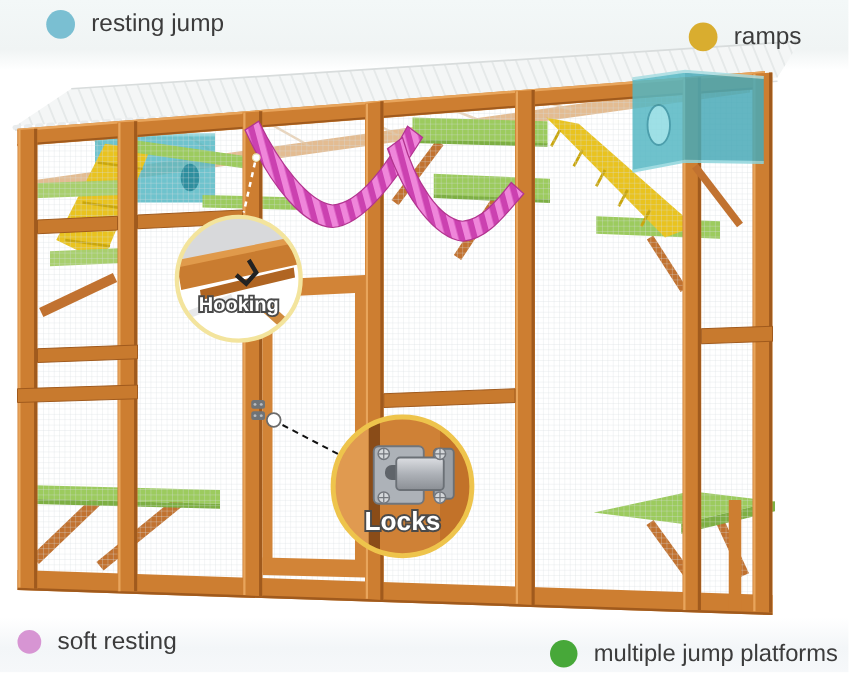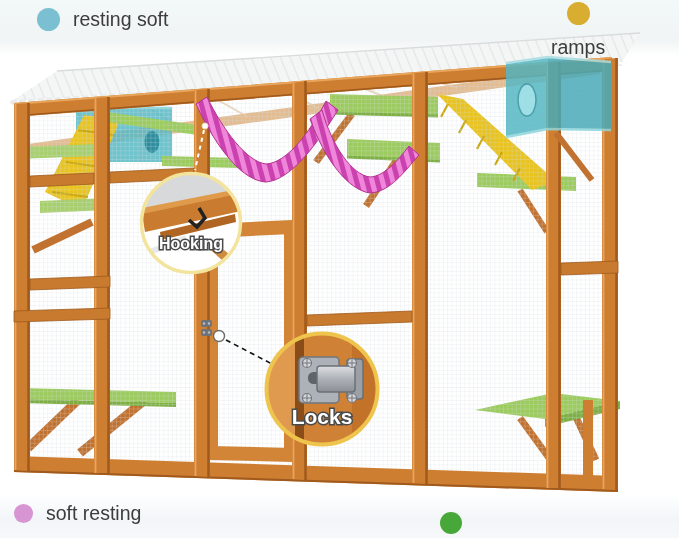--- a/index.html
+++ b/index.html
@@ -8,21 +8,21 @@
   .bg-top{position:absolute;left:0;top:0;width:679px;height:56px;
           background:linear-gradient(#f3f8f8 0%,#f0f4f4 70%,#ffffff 100%);}
   .bg-bottom{position:absolute;left:0;top:494px;width:679px;height:44px;
           background:linear-gradient(#ffffff 0%,#f3f6f8 55%,#f6f8fa 100%);}
   .scene{position:absolute;left:0;top:0;width:679px;height:538px;}
   .legend{position:absolute;display:flex;align-items:center;gap:13px;
           font-size:19.5px;color:#3c3c3c;line-height:1;white-space:nowrap;}
   .legend .dot{display:inline-block;border-radius:50%;}
   .lg-resting{left:37px;top:8px;}
   .lg-resting .dot{width:23px;height:23px;}
-  .lg-ramps{left:551px;top:2px;flex-direction:column;}
+  .lg-ramps{left:551px;top:18px;}
   .lg-ramps .dot{width:23px;height:23px;}
   .lg-ladders{left:14px;top:504px;}
   .lg-ladders .dot{width:19px;height:19px;}
   .lg-platforms{left:440px;top:512px;font-size:19px;}
   .lg-platforms .dot{width:22px;height:22px;}
   .callout-text{font-family:"Liberation Sans", sans-serif;font-weight:700;fill:#ffffff;
                 paint-order:stroke;stroke:#4a4a4a;stroke-width:3px;text-anchor:middle;}
 </style>
 </head>
 <body>
@@ -263,26 +263,27 @@
           <path d="M303,363 h8 M307,359 v8 M303,398 h8 M307,394 v8 M348,363 h8 M352,359 v8 M348,398 h8 M352,394 v8" stroke="#73777d" stroke-width="1"></path>
         </g>
       </g>
       <text x="322" y="424" font-size="21" class="callout-text">Locks</text>
       <circle cx="322" cy="389" r="55.5" fill="none" stroke="#eec44c" stroke-width="4"></circle>
     </g>
   </svg>
 
   <div class="legend lg-resting">
     <span class="dot" style="background-color: rgb(122, 191, 210);"></span>
-    <span>resting soft</span>
+    <span>resting jump</span>
   </div>
   <div class="legend lg-ramps">
     <span class="dot" style="background-color: rgb(217, 173, 47);"></span>
     <span>ramps</span>
   </div>
   <div class="legend lg-ladders">
     <span class="dot" style="background-color: rgb(215, 149, 211);"></span>
     <span>soft resting</span>
   </div>
   <div class="legend lg-platforms">
     <span class="dot" style="background-color: rgb(71, 168, 57);"></span>
+    <span>multiple jump platforms</span>
   </div>
 </div>
 
 </body></html>

